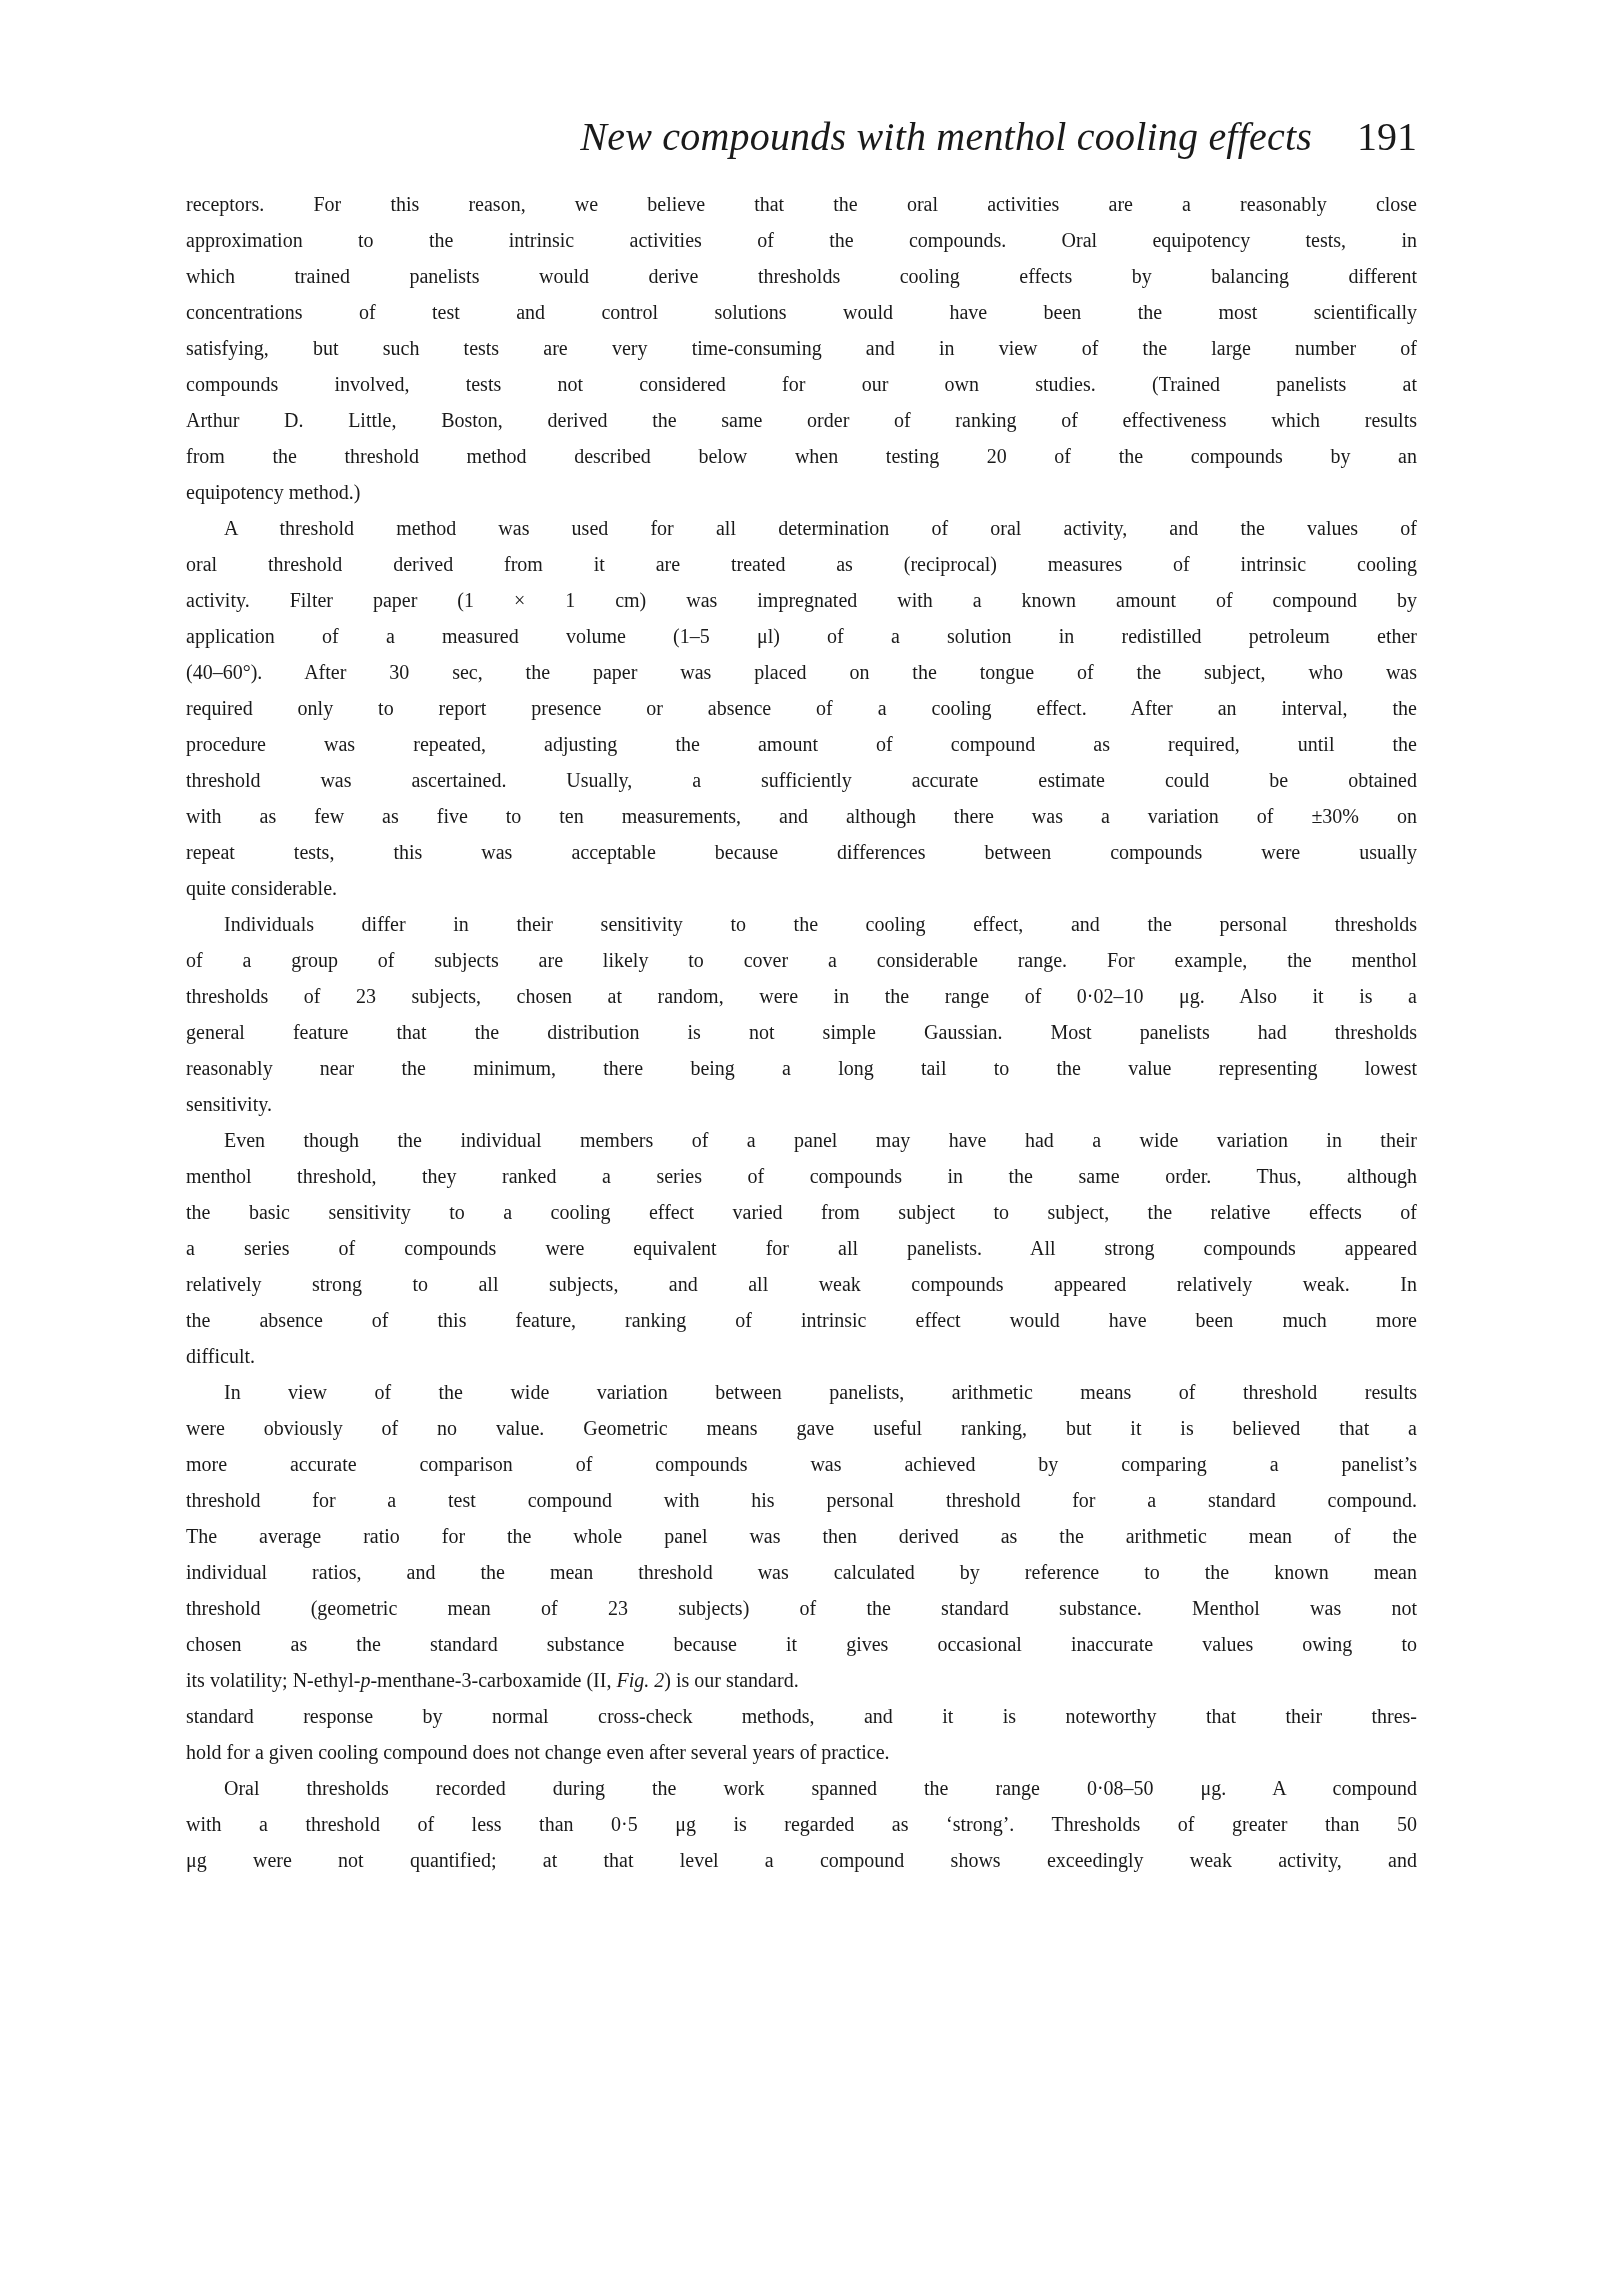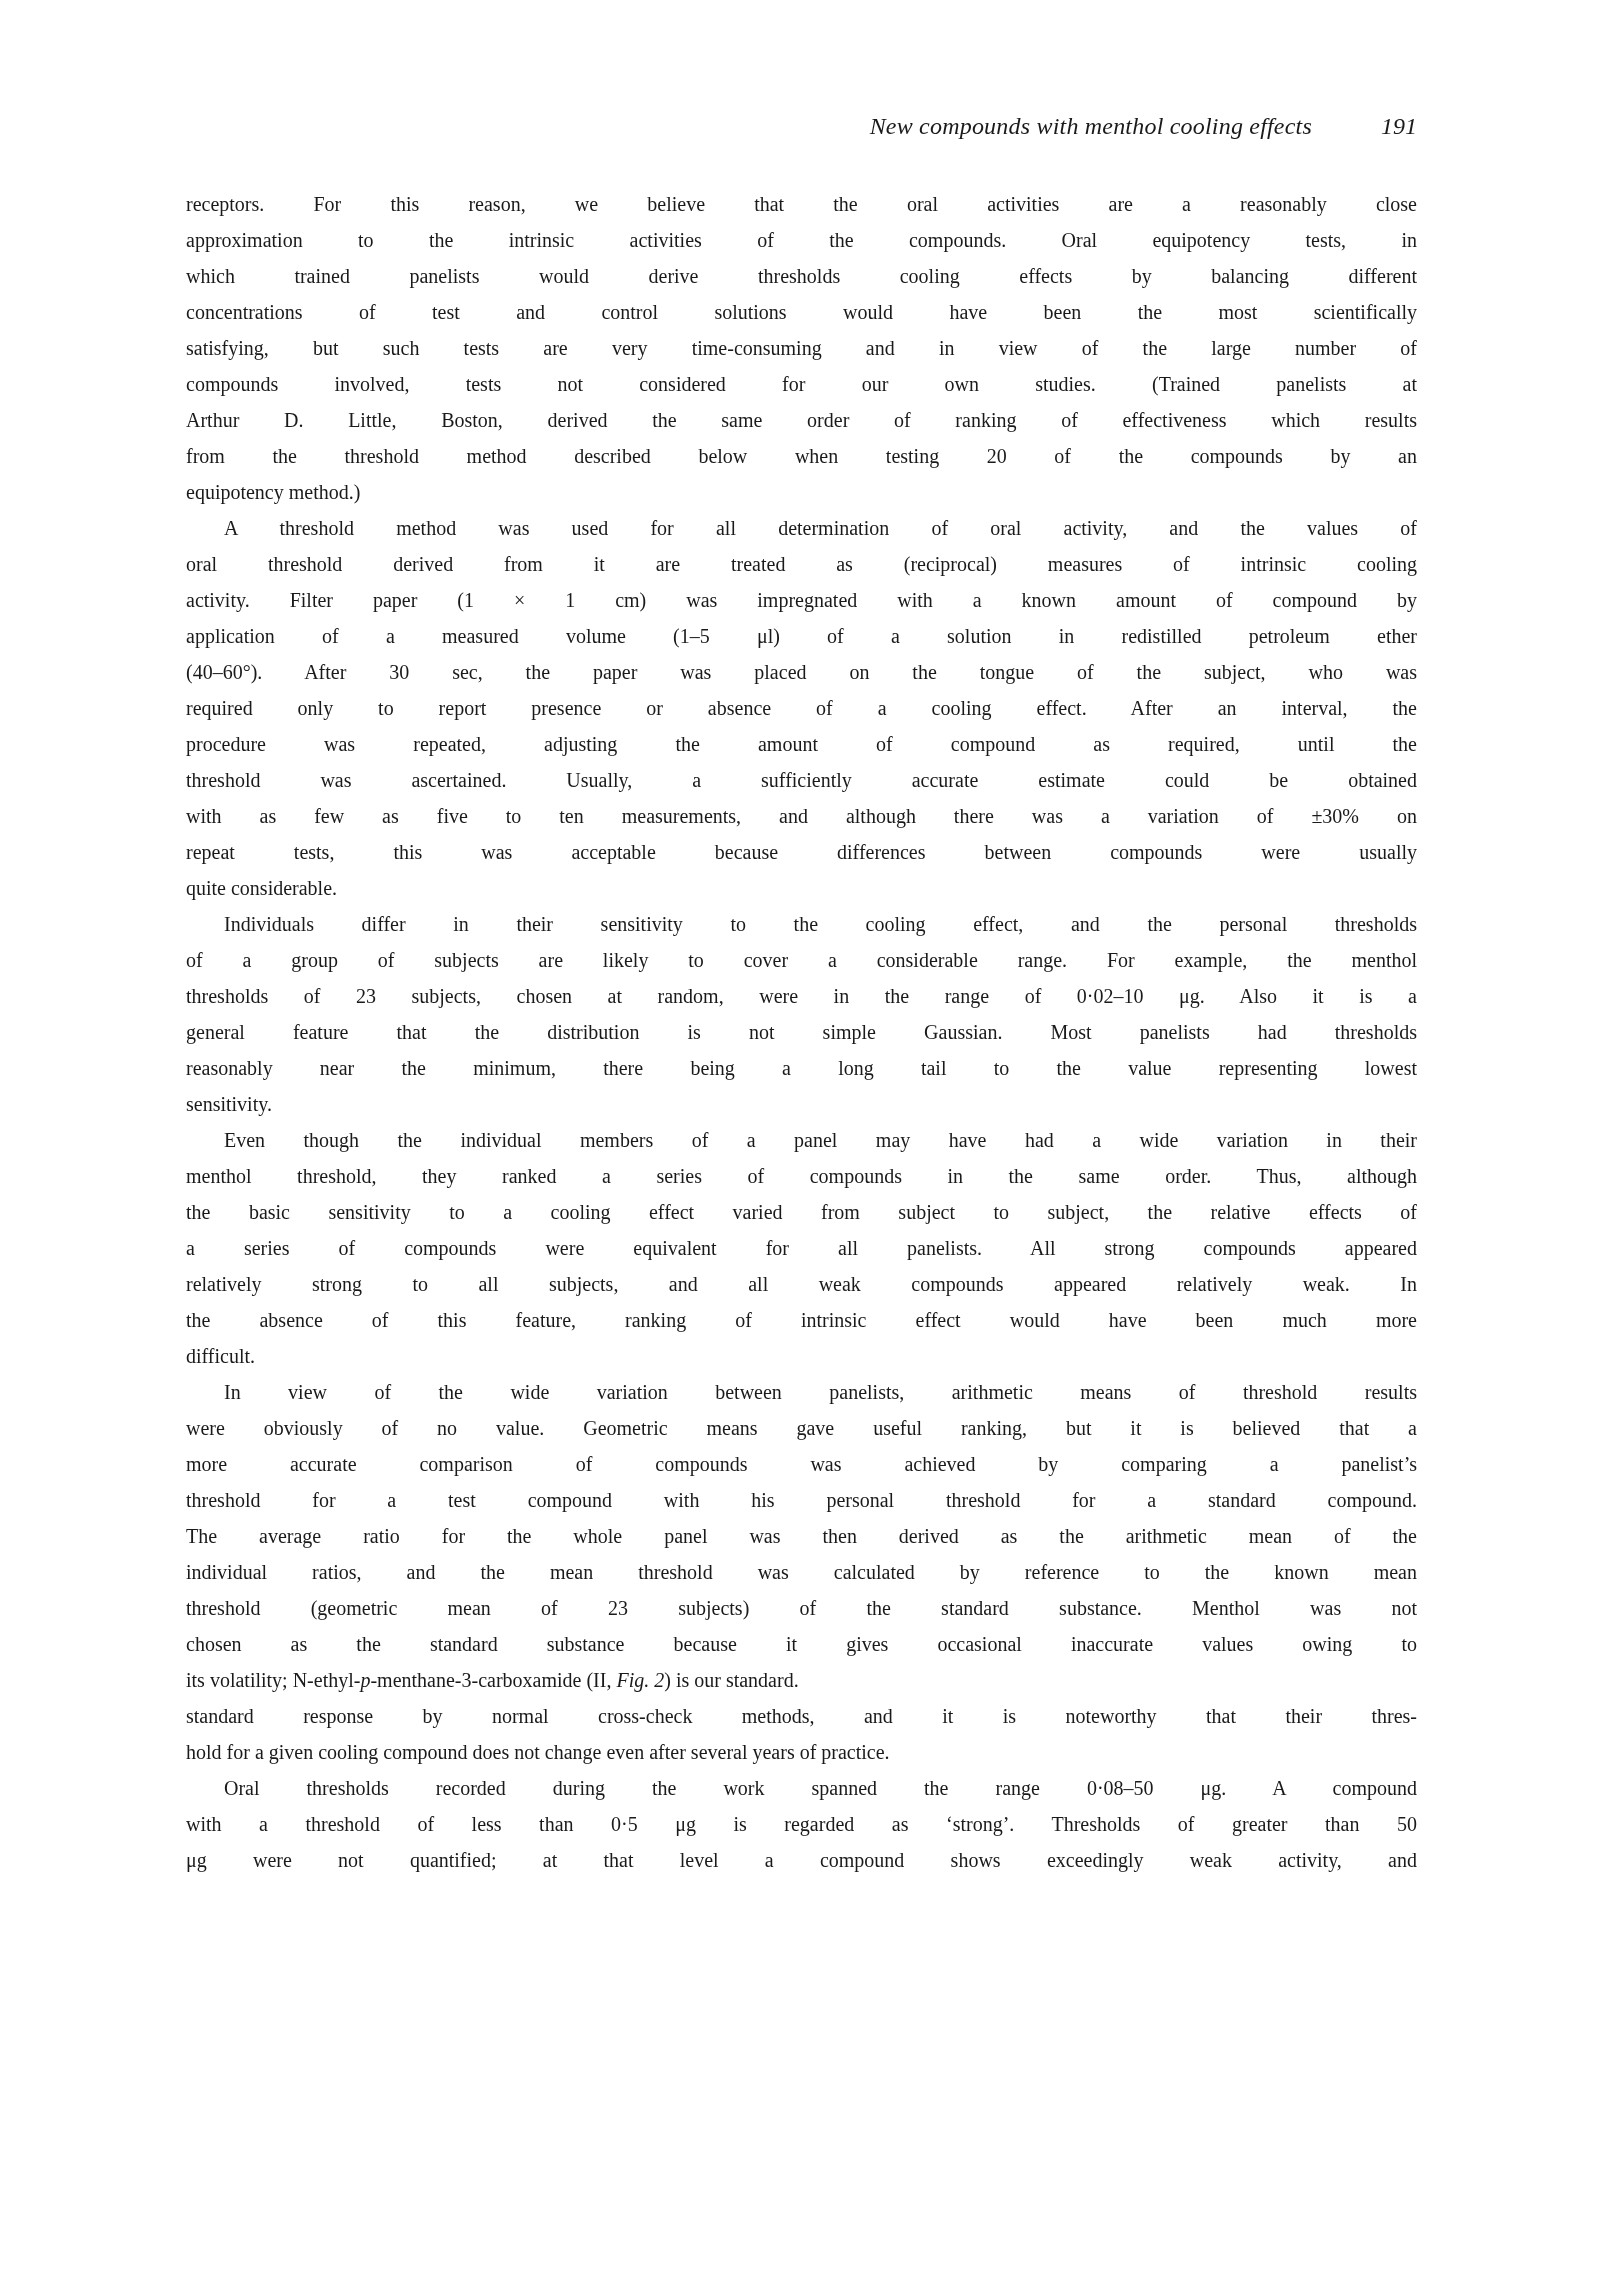--- a/index.html
+++ b/index.html
@@ -1,21 +1,21 @@
 <!DOCTYPE html>
 <html><head>
 <meta charset="utf-8">
 <style>
   html, body { margin: 0; padding: 0; background: #ffffff; }
   body { width: 1606px; height: 2289px; position: relative; overflow: hidden;
          font-family: "Liberation Serif", "DejaVu Serif", serif; color: #1a1a1a; }
   .header { position: absolute; top: 113px; left: 186px; width: 1231px; height: 48px;
-            font-size: 24px; }
+            font-size: 40px; }
   .running-title { position: absolute; right: 105px; top: 0; font-style: italic; letter-spacing: 0.2px; }
-  .page-number { position: absolute; right: 0; top: 0; font-style: italic; }
+  .page-number { position: absolute; right: 0; top: 0; }
   .body-text { position: absolute; top: 186px; left: 186px; width: 1231px; font-size: 20px; }
   .line { height: 36px; line-height: 36px; white-space: nowrap; text-align: justify;
           text-align-last: justify; overflow: visible; }
   .line.last { text-align-last: left; }
   .line.indent { padding-left: 38px; }
 </style>
 </head>
 <body>
 
 <div class="header">

